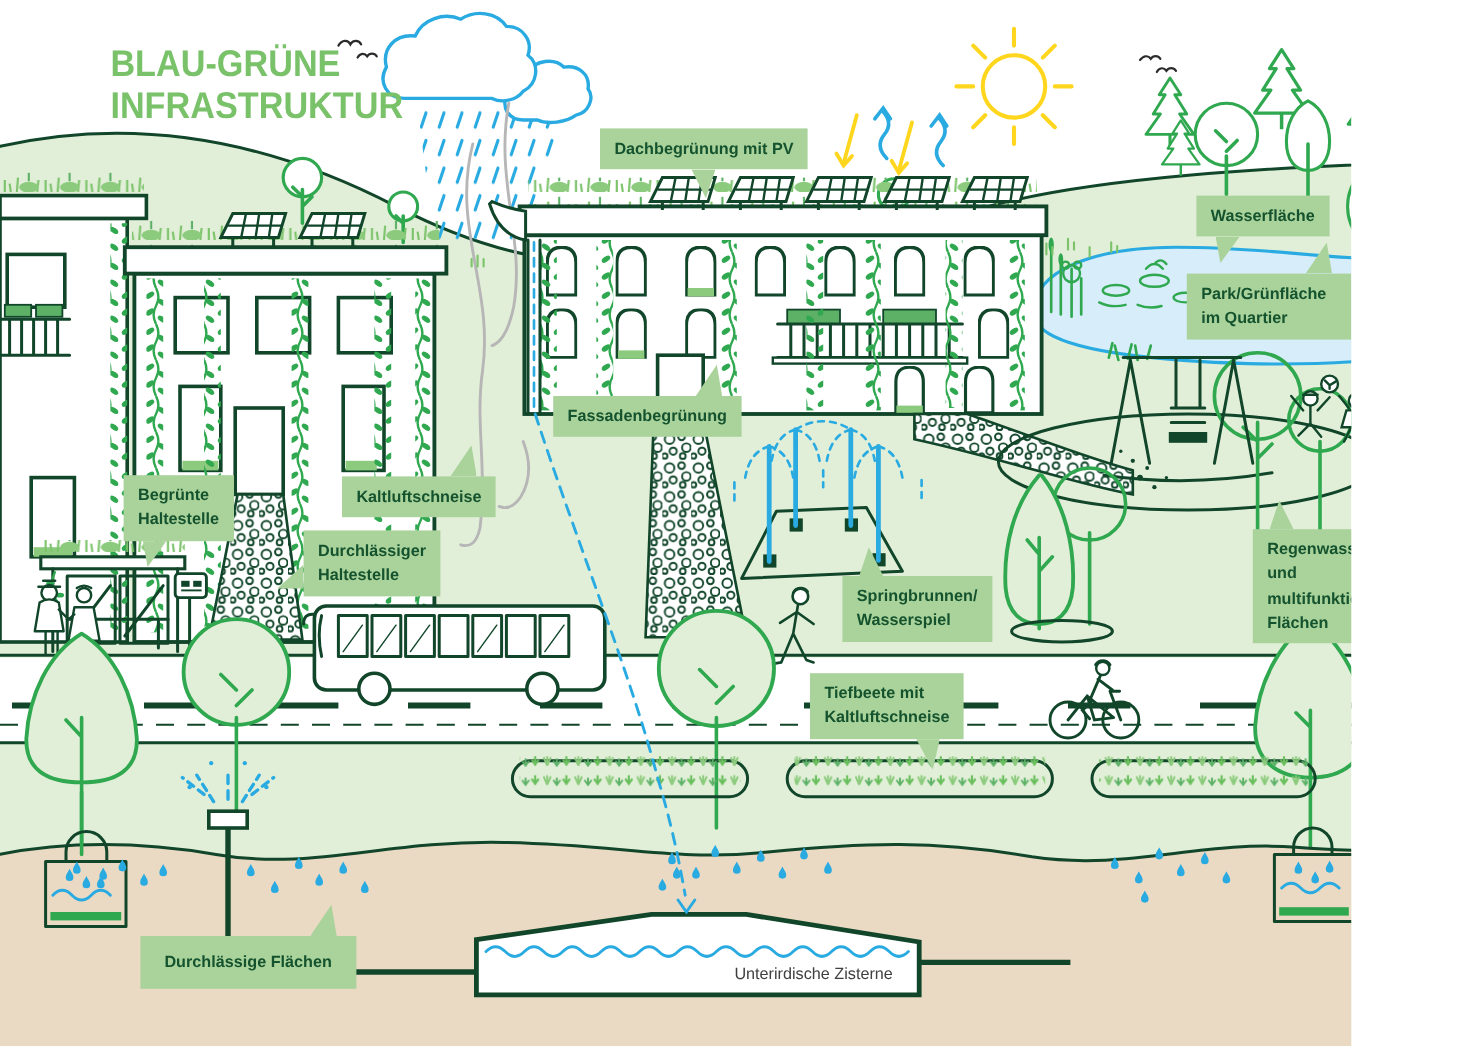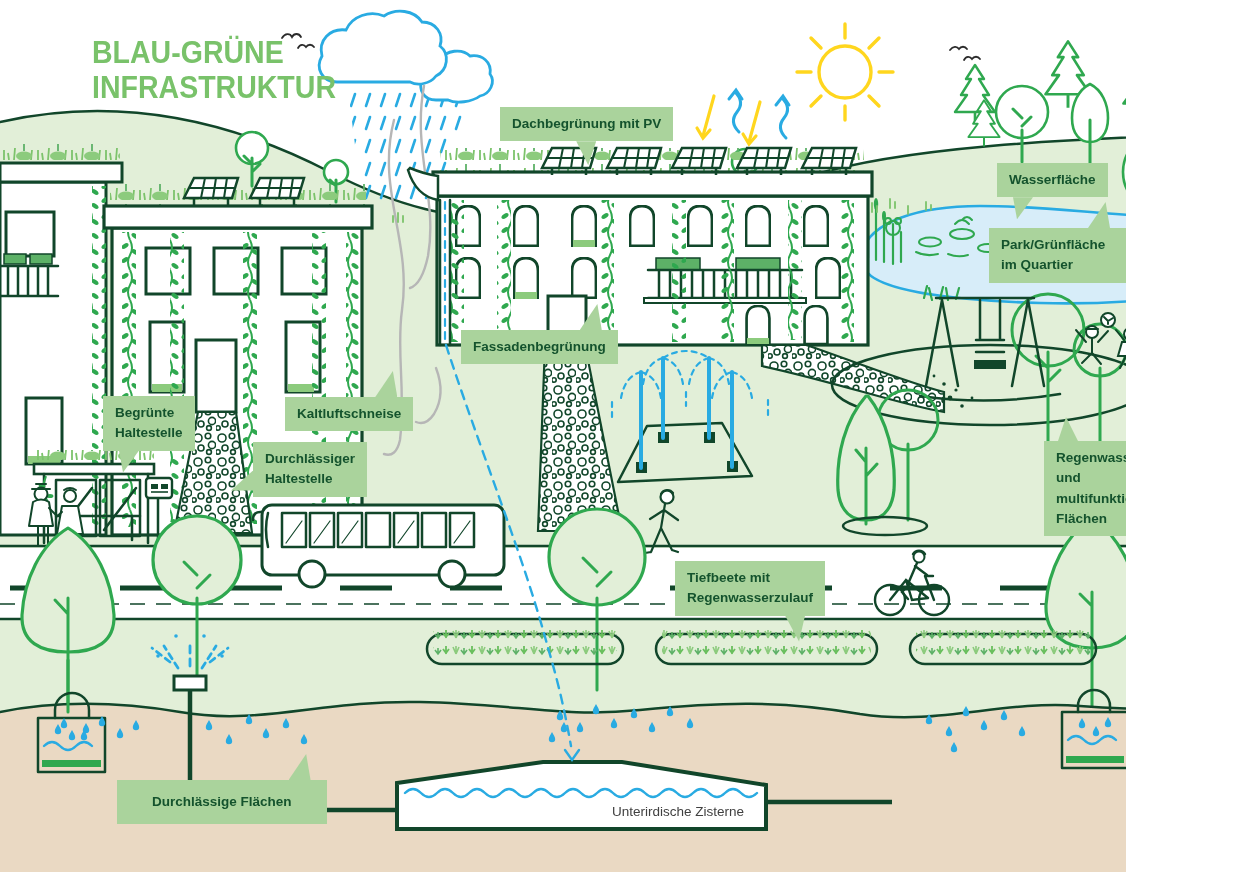--- a/index.html
+++ b/index.html
@@ -13,21 +13,21 @@
          font:700 13.5px/1.5 "Liberation Sans",sans-serif;
          padding:7px 12px;white-space:pre-line;z-index:5;}
   .label::after{content:"";position:absolute;background:#aad39c;}
   .t-down-l::after{top:100%;left:16px;width:20px;height:22px;clip-path:polygon(0 0,100% 0,20% 100%);}
   .t-down-m::after{top:100%;left:44%;width:20px;height:24px;clip-path:polygon(0 0,100% 0,60% 100%);}
   .t-down-r::after{top:100%;right:20px;width:20px;height:26px;clip-path:polygon(0 0,100% 0,70% 100%);}
   .t-up-l::after{bottom:100%;left:14px;width:20px;height:24px;clip-path:polygon(0 100%,100% 100%,40% 0);}
   .t-up-r::after{bottom:100%;right:16px;width:22px;height:26px;clip-path:polygon(0 100%,100% 100%,80% 0);}
   .t-left::after{right:100%;bottom:6px;width:22px;height:20px;clip-path:polygon(100% 0,100% 100%,0 100%);}
   .t-left-top::after{right:100%;top:6px;width:22px;height:20px;clip-path:polygon(100% 0,100% 100%,0 0);}
-  .pad-lg{padding:12px 35px;}
+  .pad-lg{padding:12px 20px;}
   .pad-md{padding:9px 15px;}
   .cistern-label{position:absolute;left:612px;top:804px;color:#404040;z-index:5;
                  font:400 13.5px/1.2 "Liberation Sans",sans-serif;}
   
   .sD{stroke:#11462a;fill:none;stroke-width:2.5;stroke-linecap:round;stroke-linejoin:round;}
   .sG{stroke:#2fa84f;fill:none;stroke-width:3;stroke-linecap:round;stroke-linejoin:round;}
   .sGf{stroke:#2fa84f;fill:#fff;stroke-width:2.6;stroke-linejoin:round;}
   .sGl{stroke:#2fa84f;fill:#e2efd8;stroke-width:3.2;stroke-linejoin:round;}
   .sB{stroke:#29abe2;fill:none;stroke-linecap:round;}
 </style>
@@ -546,21 +546,23 @@
 
 <div class="label t-down-m" style="left:500px;top:107px;">Dachbegrünung mit PV</div>
 <div class="label t-down-l" style="left:984px;top:163px;margin-left:13px;">Wasserfläche</div>
 <div class="label t-up-r" style="left:989px;top:228px;">Park/Grünfläche im Quartier</div>
 <div class="label t-up-r" style="left:285px;top:397px;">Kaltluftschneise</div>
 <div class="label t-up-r" style="left:461px;top:330px;">Fassadenbegrünung</div>
 <div class="label t-down-l" style="left:103px;top:396px;">Begrünte
 Haltestelle</div>
 <div class="label t-left" style="left:253px;top:442px;">Durchlässiger
 Haltestelle</div>
+<div class="label t-up-l" style="left:702px;top:480px;">Springbrunnen/
+Wasserspiel</div>
 <div class="label t-up-l" style="left:1044px;top:441px;">Regenwasserzulauf und
 multifunktionale Flächen</div>
 <div class="label t-down-r" style="left:675px;top:561px;">Tiefbeete mit
-Regenwasserzulauf</div>
+Kaltluftschneise</div>
 <div class="label t-up-r pad-lg" style="left:117px;top:780px;">Durchlässige Flächen</div>
 
 <div class="cistern-label">Unterirdische Zisterne</div>
 
 </div>
 
 </body></html>

